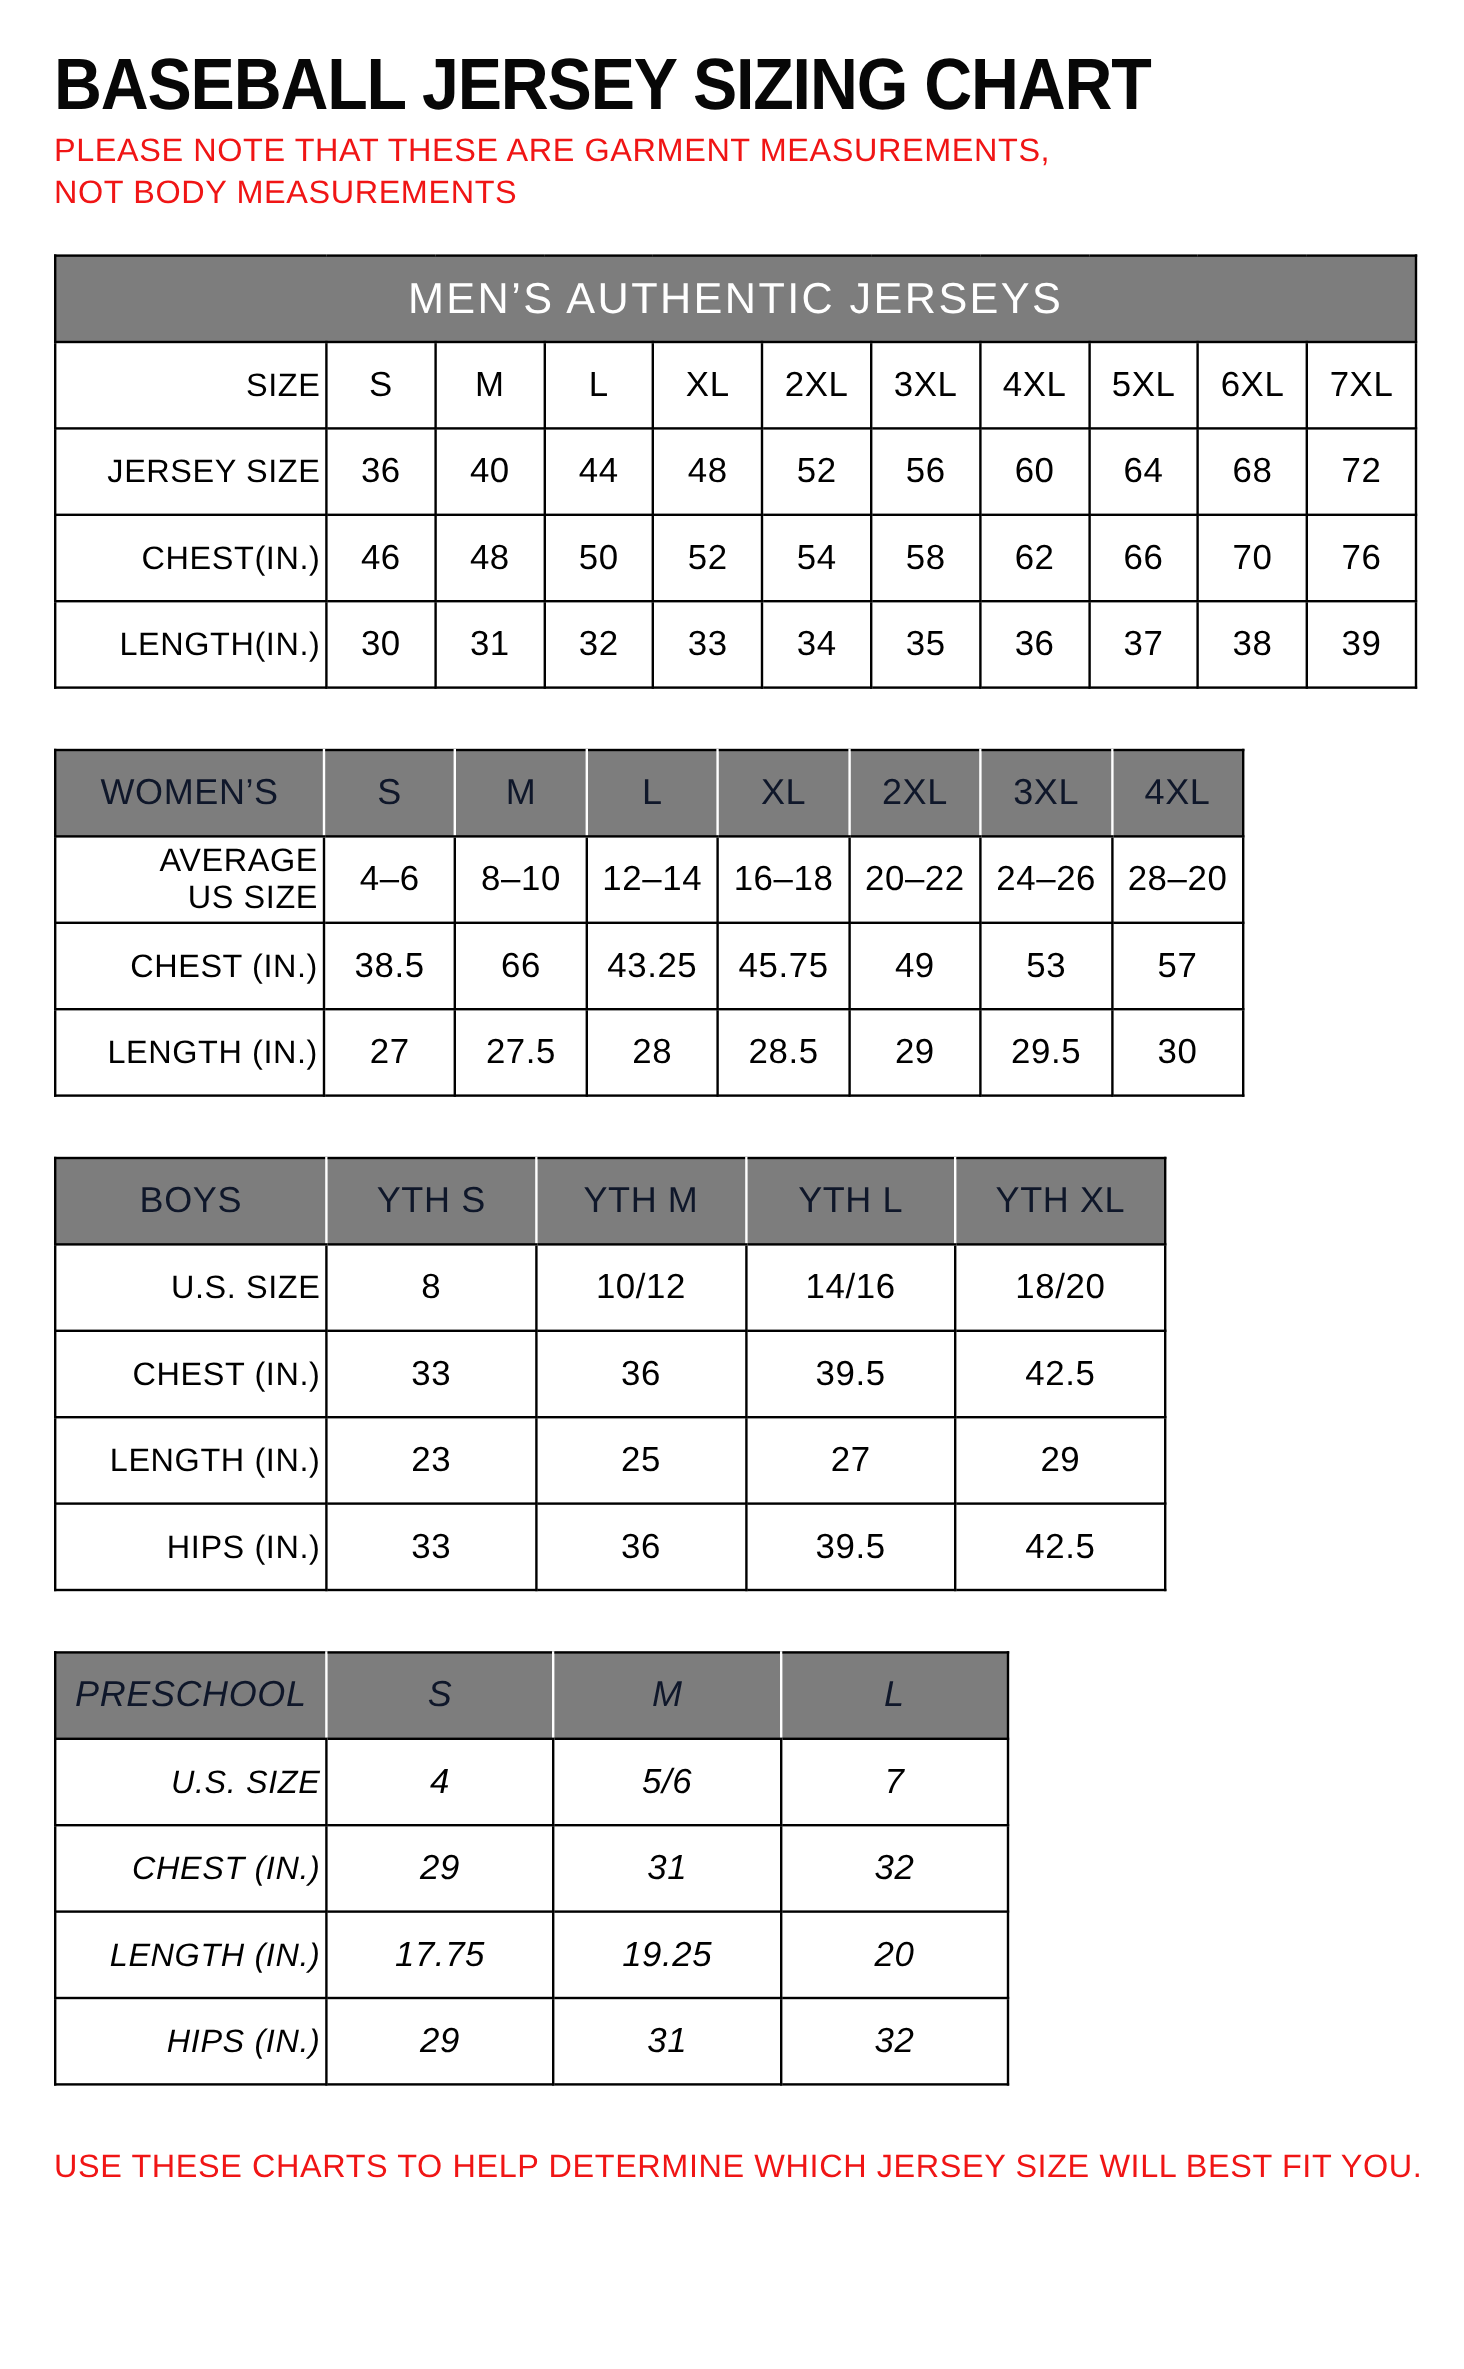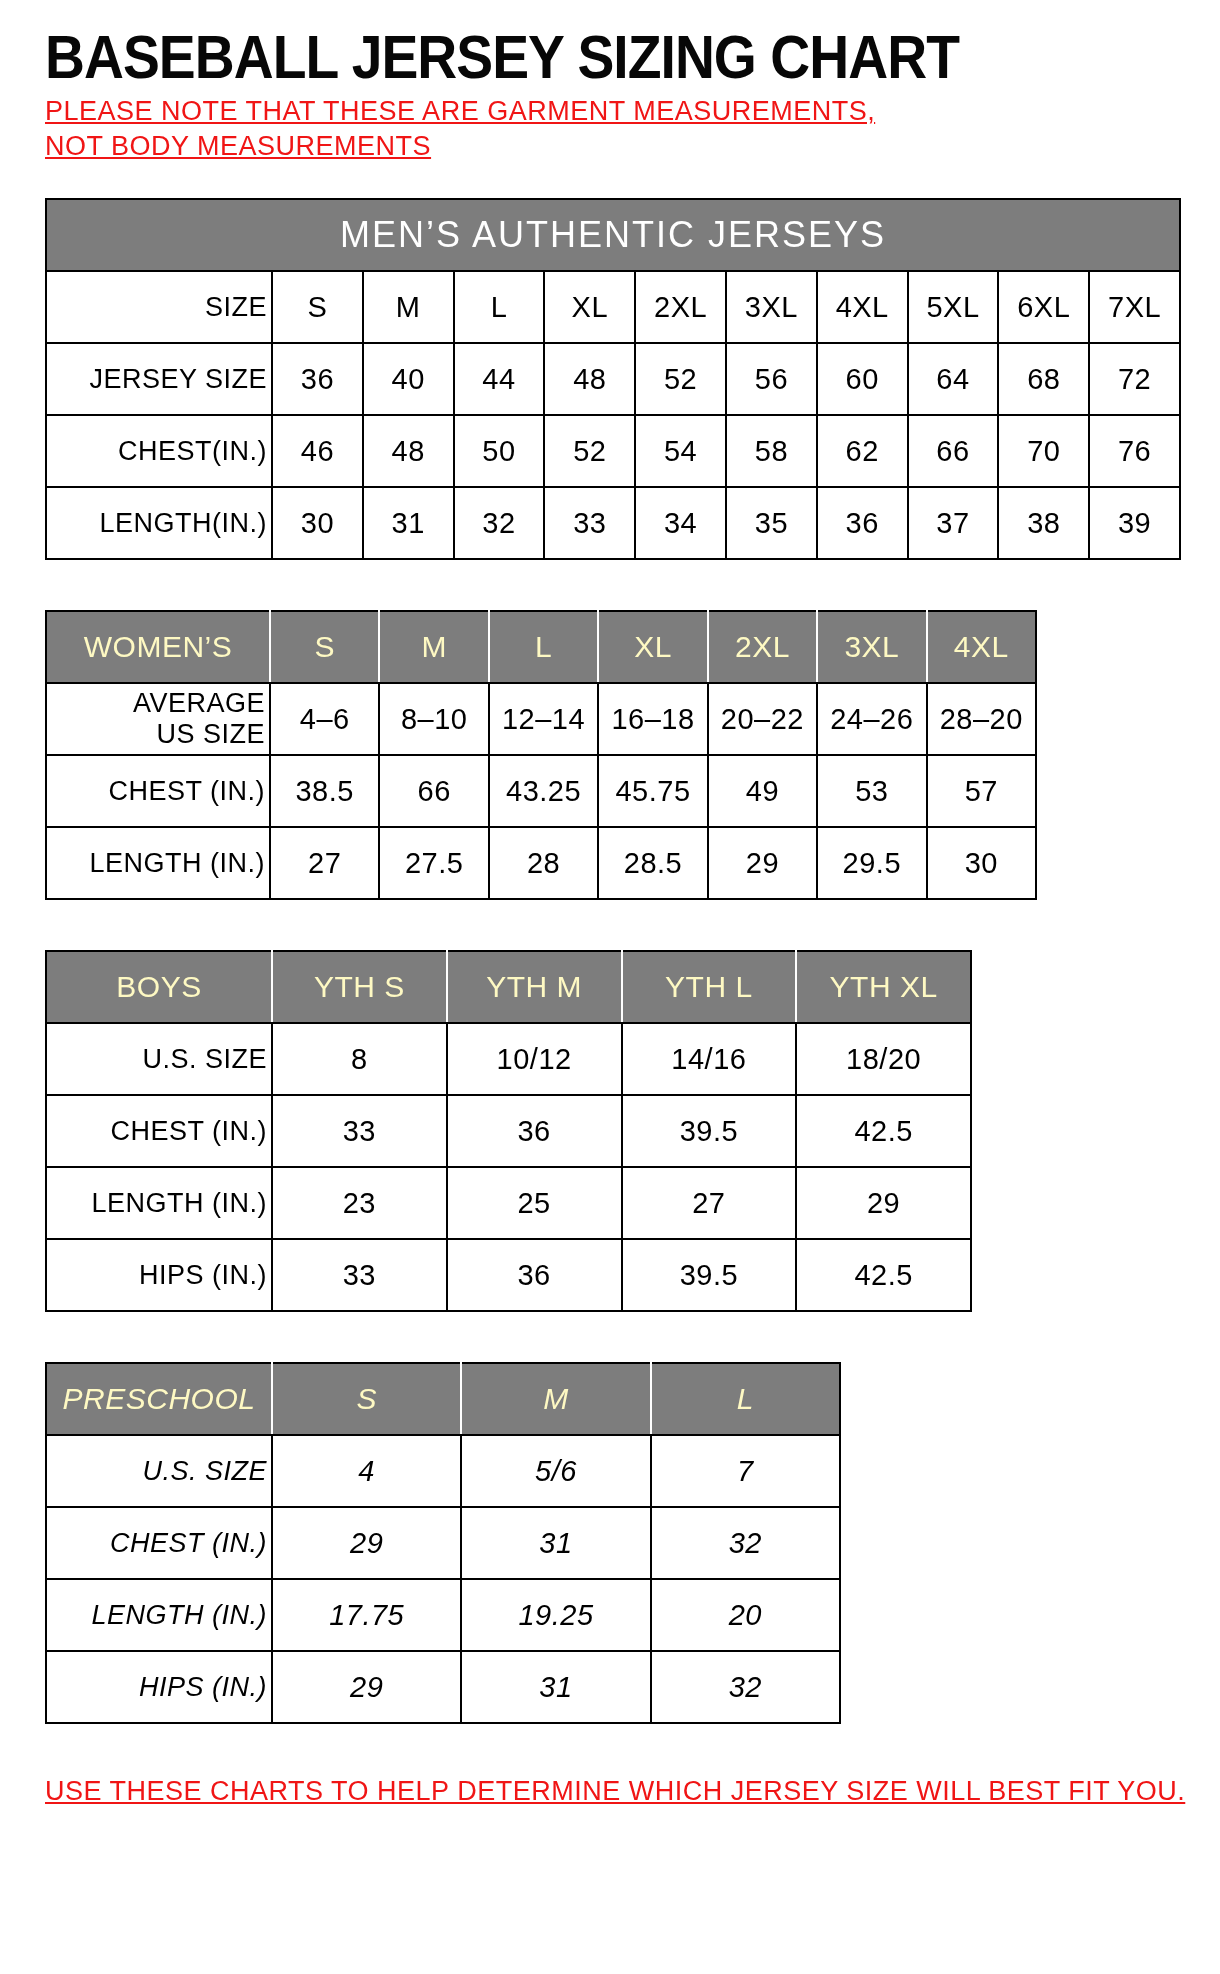--- a/index.html
+++ b/index.html
@@ -10,40 +10,39 @@
   *{box-sizing:border-box;}
   body{
     margin:0;
     background:#ffffff;
     font-family:"Liberation Sans", sans-serif;
     color:var(--ink);
   }
   .page{
     width:1220px;
     min-height:1974px;
-    padding:22px 40px 24px 45px;
+    padding:36px 40px 24px 45px;
   }
   h1.page-title{
     margin:0 0 6px 0;
     font-size:57px;
     font-weight:800;
     letter-spacing:-1px;
     color:#070707;
     transform:scale(0.97,1.06);
     transform-origin:left top;
     white-space:nowrap;
   }
   .note{
     color:var(--red);
     font-size:27px;
     line-height:1.3;
     letter-spacing:0.5px;
     margin:0 0 34px 0;
     max-width:880px;
-    text-decoration:underline;
   }
   .note.bottom{
     margin:2px 0 0 0;
     max-width:none;
     white-space:nowrap;
   }
   table.size-table{
     border-collapse:collapse;
     table-layout:fixed;
     margin:0 0 50px 0;
@@ -62,21 +61,21 @@
   }
   table.size-table th.banner{
     background:var(--gray);
     color:#fff;
     font-size:36px;
     letter-spacing:2px;
     border:2px solid #000;
   }
   table.size-table th.gray{
     background:var(--gray);
-    color:#fef9c3;
+    color:#0f172a;
     font-size:30px;
     border-top:2px solid #000;
     border-bottom:2px solid #000;
     border-left:2px solid #fff;
     border-right:2px solid #fff;
   }
   table.size-table th.gray:first-child{border-left-color:#000;}
   table.size-table th.gray:last-child{border-right-color:#000;}
   table.size-table th.row-label{
     font-size:27px;

